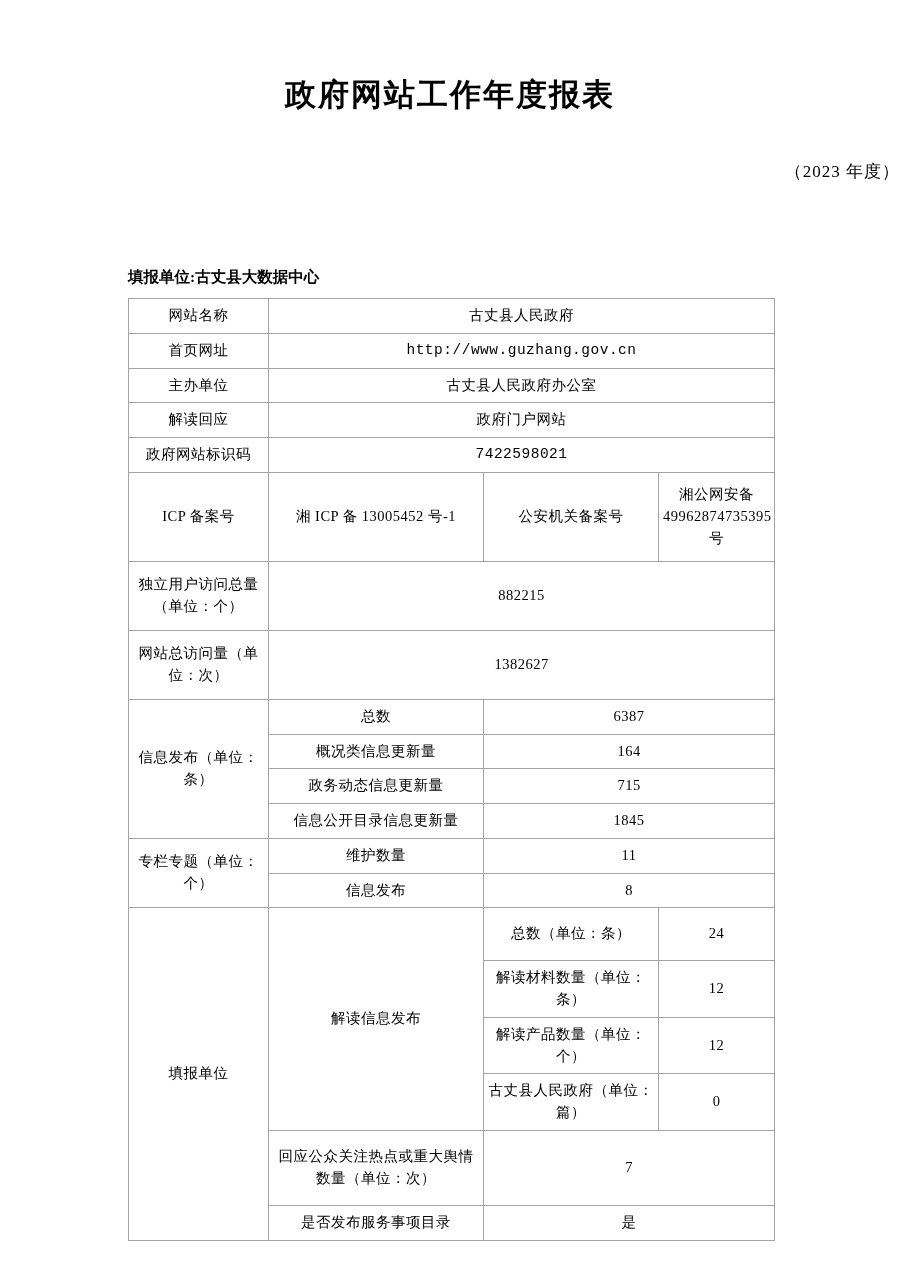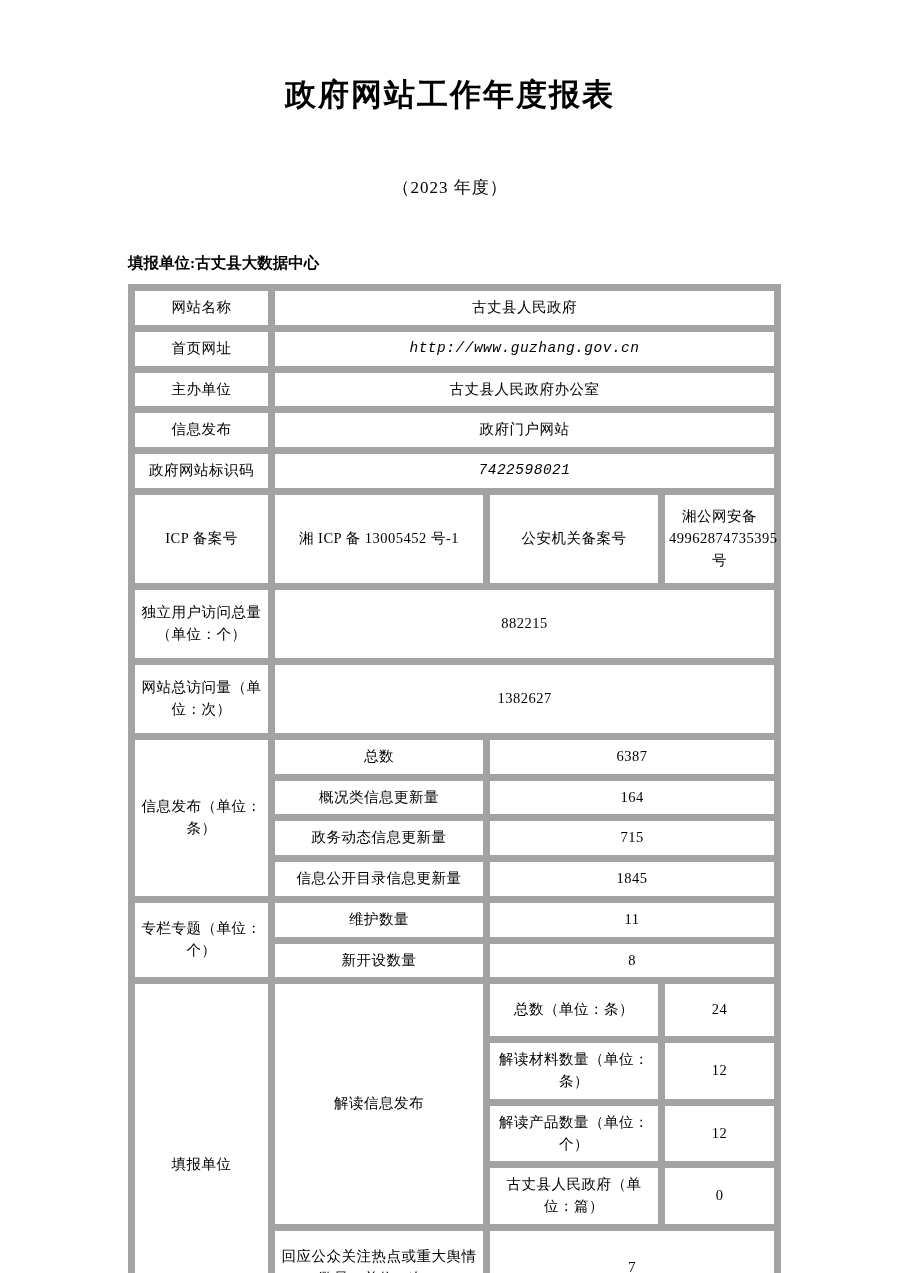--- a/index.html
+++ b/index.html
@@ -23,52 +23,51 @@
   }
   .doc-title {
     text-align: center;
     font-size: 31px;
     font-weight: bold;
     letter-spacing: 2px;
     margin-top: 74px;
     font-family: "Liberation Sans", sans-serif;
   }
   .doc-subtitle {
-    text-align: center;
+    text-align: right;
     font-size: 17px;
-    margin-top: 60px;
+    margin-top: 44px;
     letter-spacing: 1px;
   }
   .org-line {
-    margin-top: 54px;
+    margin-top: 84px;
     margin-left: 128px;
     font-size: 15.5px;
     font-weight: bold;
   }
   table.report {
     border-collapse: collapse;
     margin-left: 128px;
     margin-top: 10px;
     width: 646px;
     table-layout: fixed;
   }
   table.report td {
-    border: 7px solid #a3a3a3;
+    border: 1px solid #a3a3a3;
     font-size: 14.5px;
     text-align: center;
     vertical-align: middle;
     padding: 6px 4px;
     line-height: 1.5;
     letter-spacing: 0.5px;
   }
   td.mono {
     font-family: "Liberation Mono", "DejaVu Sans Mono", monospace;
     font-size: 14px;
     letter-spacing: 0.5px;
-    font-style: italic;
   }
   td.label {
     width: 140px;
   }
 </style>
 </head>
 <body>
 
 <div class="page">
 
@@ -90,21 +89,21 @@
       </tr>
       <tr>
         <td class="label">首页网址</td>
         <td colspan="3" class="mono">http://www.guzhang.gov.cn</td>
       </tr>
       <tr>
         <td class="label">主办单位</td>
         <td colspan="3">古丈县人民政府办公室</td>
       </tr>
       <tr>
-        <td class="label">信息发布</td>
+        <td class="label">解读回应</td>
         <td colspan="3">政府门户网站</td>
       </tr>
       <tr>
         <td class="label">政府网站标识码</td>
         <td colspan="3" class="mono">7422598021</td>
       </tr>
       <tr>
         <td class="label" style="height:76px">ICP 备案号</td>
         <td>湘 ICP 备 13005452 号-1</td>
         <td>公安机关备案号</td>
@@ -136,21 +135,21 @@
         <td>信息公开目录信息更新量</td>
         <td colspan="2">1845</td>
       </tr>
 
       <tr>
         <td class="label" rowspan="2">专栏专题（单位：个）</td>
         <td>维护数量</td>
         <td colspan="2">11</td>
       </tr>
       <tr>
-        <td>新开设数量</td>
+        <td>信息发布</td>
         <td colspan="2">8</td>
       </tr>
 
       <tr>
         <td class="label" rowspan="6">填报单位</td>
         <td rowspan="4">解读信息发布</td>
         <td style="height:40px">总数（单位：条）</td>
         <td>24</td>
       </tr>
       <tr>

